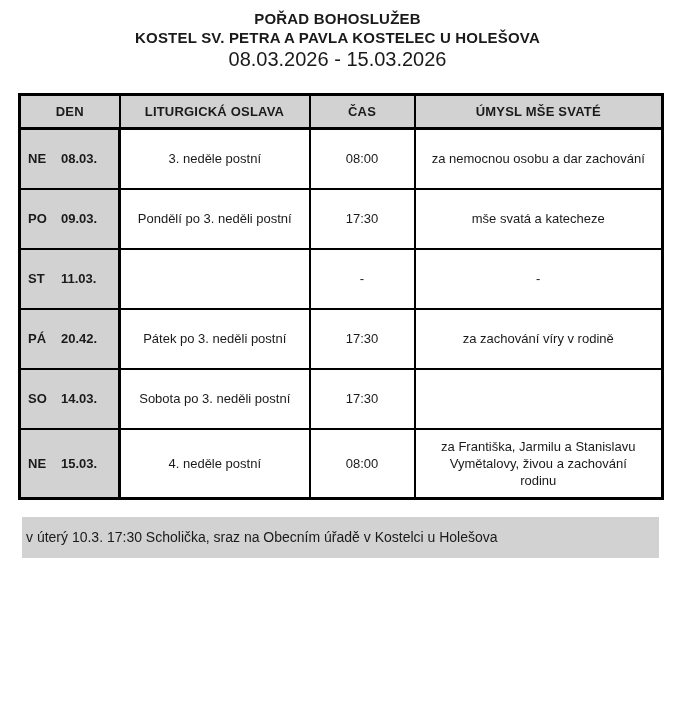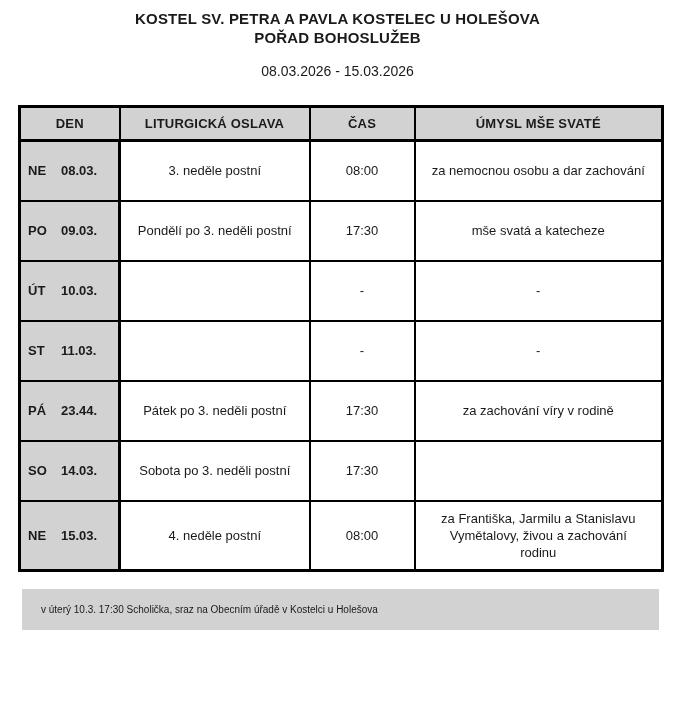--- a/index.html
+++ b/index.html
@@ -12,21 +12,21 @@
   html,body{margin:0;padding:0;}
   body{
     width:675px;height:725px;
     background:var(--page-bg);
     font-family:"Liberation Sans","DejaVu Sans",sans-serif;
     color:var(--text-color);
     overflow:hidden;
   }
   .title-block{padding-top:9px;text-align:center;}
   .title-line{font-size:15px;font-weight:bold;line-height:19px;letter-spacing:0.2px;}
-  .date-line{font-size:14px;line-height:18px;margin-top:15px;}
+  .date-line{font-size:20px;line-height:18px;margin-top:3px;}
 
   table.schedule{
     margin:25px 0 0 18px;
     width:643px;
     table-layout:fixed;
     border-collapse:collapse;
     border:3px solid var(--border-black);
   }
   col.c-day{width:100px;}
   col.c-celebration{width:190px;}
@@ -58,30 +58,30 @@
   }
   td.day-cell .day-abbrev{display:inline-block;min-width:24px;}
   td.day-cell .day-date{margin-left:9px;}
   .intent-text{max-width:215px;margin:0 auto;line-height:17px;}
 
   .footer-note{
     margin:17px 0 0 22px;
     width:637px;height:41px;
     background:var(--cell-gray);
     display:flex;align-items:center;
-    padding-left:19px;
-    font-size:10px;
+    padding-left:4px;
+    font-size:14px;
   }
 </style>
 </head>
 <body>
 
 <div class="title-block">
+  <div class="title-line">POŘAD BOHOSLUŽEB</div>
   <div class="title-line">KOSTEL SV. PETRA A PAVLA KOSTELEC U HOLEŠOVA</div>
-  <div class="title-line">POŘAD BOHOSLUŽEB</div>
   <div class="date-line">08.03.2026 - 15.03.2026</div>
 </div>
 
 <table class="schedule">
   <colgroup>
     <col class="c-day">
       <col class="c-celebration">
       <col class="c-time">
       <col class="c-intention">
   </colgroup>
@@ -104,37 +104,29 @@
     </tr>
     <tr>
       <td class="day-cell"><span class="day-abbrev">PO</span><span class="day-date">09.03.</span></td>
       <td>Pondělí po 3. neděli postní</td>
       <td>17:30</td>
       <td>
           <div class="intent-text">mše svatá a katecheze</div>
         </td>
     </tr>
     <tr>
-      <td class="day-cell"><span class="day-abbrev">ÚT</span><span class="day-date">10.03.</span></td>
-      <td></td>
-      <td>-</td>
-      <td>
-          <div class="intent-text">-</div>
-        </td>
-    </tr>
-    <tr>
       <td class="day-cell"><span class="day-abbrev">ST</span><span class="day-date">11.03.</span></td>
       <td></td>
       <td>-</td>
       <td>
           <div class="intent-text">-</div>
         </td>
     </tr>
     <tr>
-      <td class="day-cell"><span class="day-abbrev">PÁ</span><span class="day-date">23.44.</span></td>
+      <td class="day-cell"><span class="day-abbrev">PÁ</span><span class="day-date">20.42.</span></td>
       <td>Pátek po 3. neděli postní</td>
       <td>17:30</td>
       <td>
           <div class="intent-text">za zachování víry v rodině</div>
         </td>
     </tr>
     <tr>
       <td class="day-cell"><span class="day-abbrev">SO</span><span class="day-date">14.03.</span></td>
       <td>Sobota po 3. neděli postní</td>
       <td>17:30</td>

